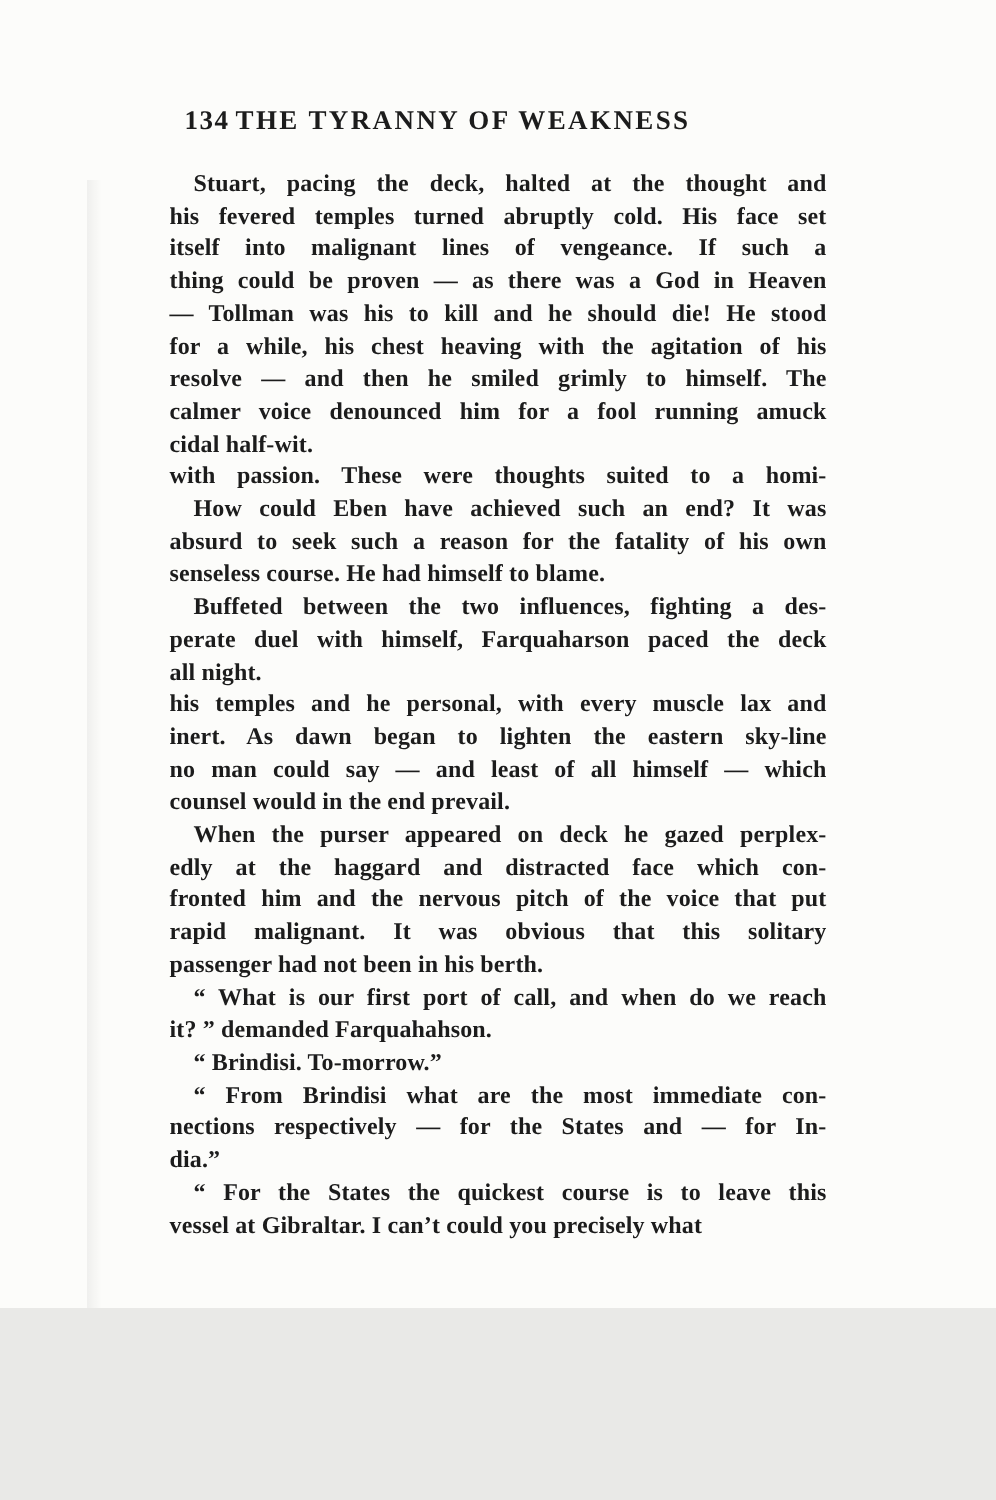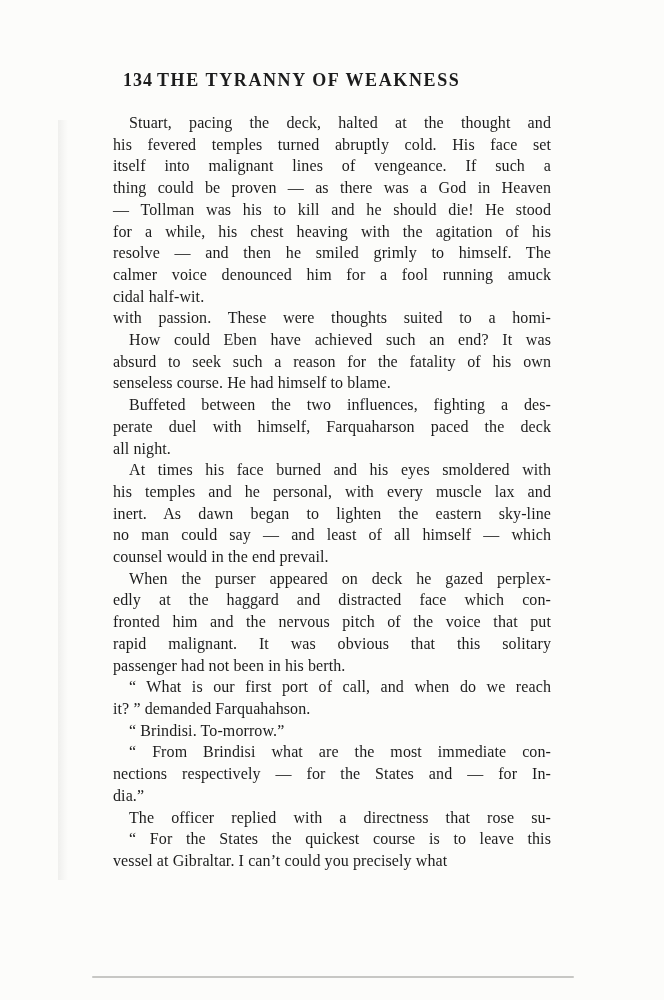--- a/index.html
+++ b/index.html
@@ -3,21 +3,21 @@
 <meta charset="utf-8">
 <style>
   html, body {
     margin: 0;
     padding: 0;
     background: #e9e9e7;
   }
   .scan-page {
     position: relative;
     width: 664px;
-    height: 1000px;
+    height: 872px;
     margin: 0 auto;
     background: #fcfcfa;
     overflow: hidden;
     font-family: "Liberation Serif", "DejaVu Serif", serif;
     color: #1c1c1c;
   }
   .content {
     position: absolute;
     left: 113px;
     top: 70px;
@@ -47,20 +47,21 @@
   }
   .body {
     font-size: 16px;
     line-height: 21.7px;
     letter-spacing: 0.1px;
   }
   .paragraph { margin: 0; }
   .line {
     text-align: justify;
     text-align-last: justify;
+    font-weight: bold;
   }
   .line.last {
     text-align-last: left;
   }
   .line.first {
     text-indent: 16px;
   }
   .scan-artifact {
     position: absolute;
     left: 92px;
@@ -107,21 +108,20 @@
           <div class="line first">How could Eben have achieved such an end? It was</div>
           <div class="line">absurd to seek such a reason for the fatality of his own</div>
           <div class="line last">senseless course. He had himself to blame.</div>
         </div>
         <div class="paragraph">
           <div class="line first">Buffeted between the two influences, fighting a des-</div>
           <div class="line">perate duel with himself, Farquaharson paced the deck</div>
           <div class="line last">all night.</div>
         </div>
         <div class="paragraph">
-          <div class="line first">At times his face burned and his eyes smoldered with</div>
           <div class="line">his temples and he personal, with every muscle lax and</div>
           <div class="line">inert. As dawn began to lighten the eastern sky-line</div>
           <div class="line">no man could say — and least of all himself — which</div>
           <div class="line last">counsel would in the end prevail.</div>
         </div>
         <div class="paragraph">
           <div class="line first">When the purser appeared on deck he gazed perplex-</div>
           <div class="line">edly at the haggard and distracted face which con-</div>
           <div class="line">fronted him and the nervous pitch of the voice that put</div>
           <div class="line">rapid malignant. It was obvious that this solitary</div>
@@ -133,21 +133,20 @@
         </div>
         <div class="paragraph">
           <div class="line first last">“ Brindisi. To-morrow.”</div>
         </div>
         <div class="paragraph">
           <div class="line first">“ From Brindisi what are the most immediate con-</div>
           <div class="line">nections respectively — for the States and — for In-</div>
           <div class="line last">dia.”</div>
         </div>
         <div class="paragraph">
-          <div class="line first">The officer replied with a directness that rose su-</div>
         </div>
         <div class="paragraph">
           <div class="line first">“ For the States the quickest course is to leave this</div>
           <div class="line last">vessel at Gibraltar. I can’t could you precisely what</div>
         </div>
       </div>
   </div>
   <div class="scan-artifact"></div>
 </div>
 

